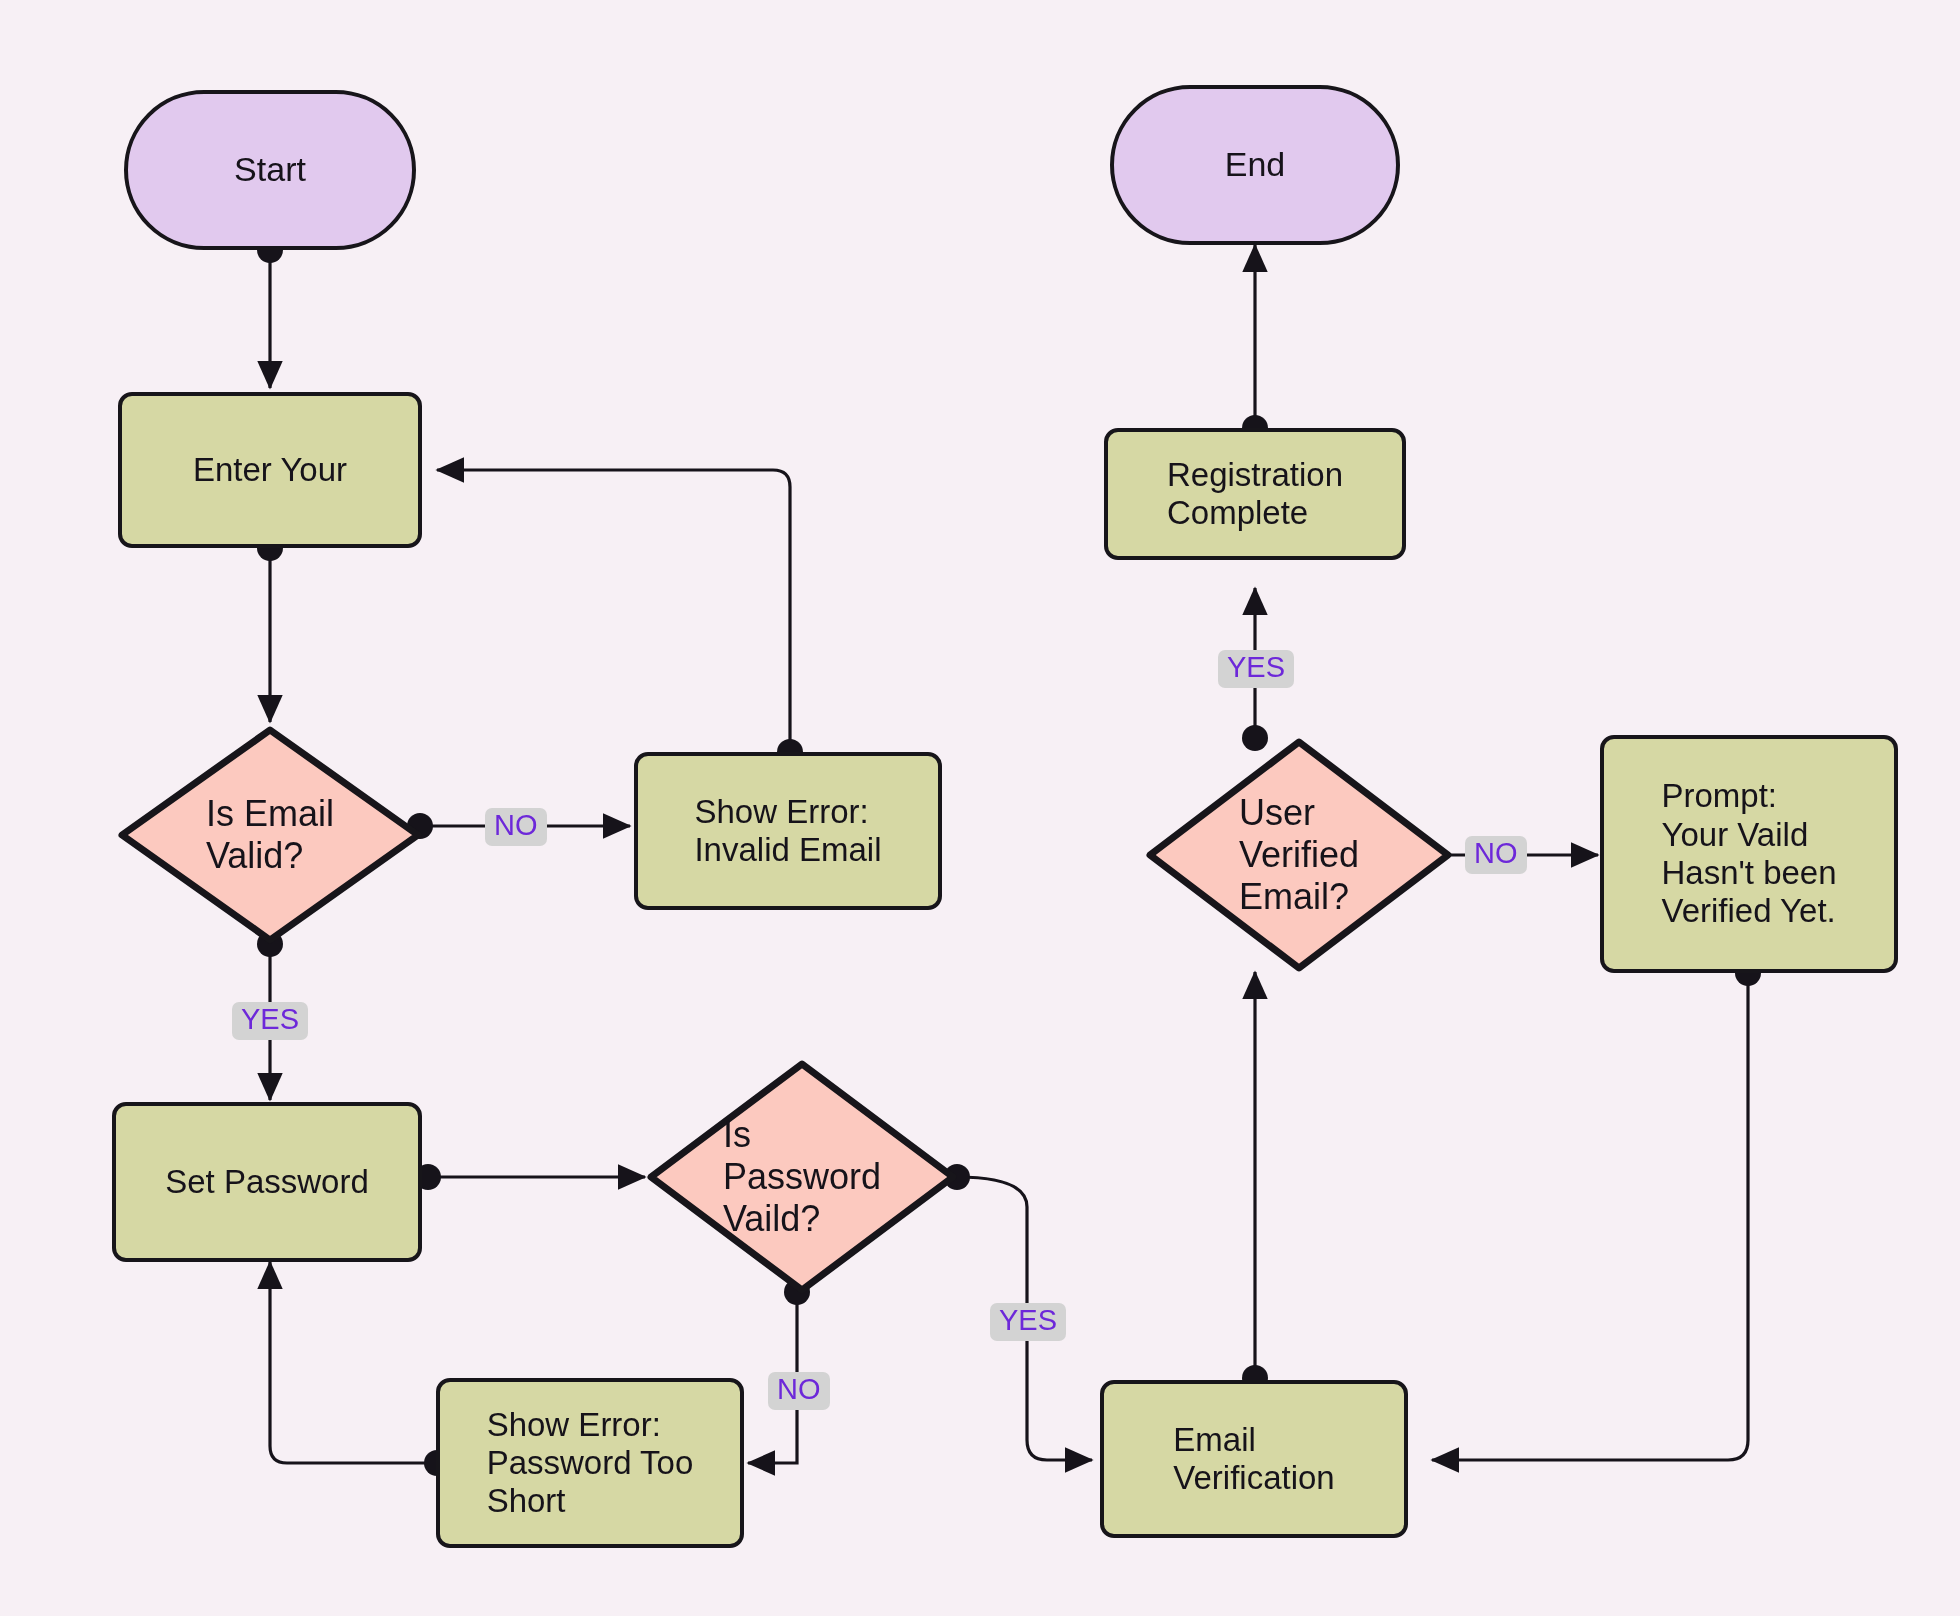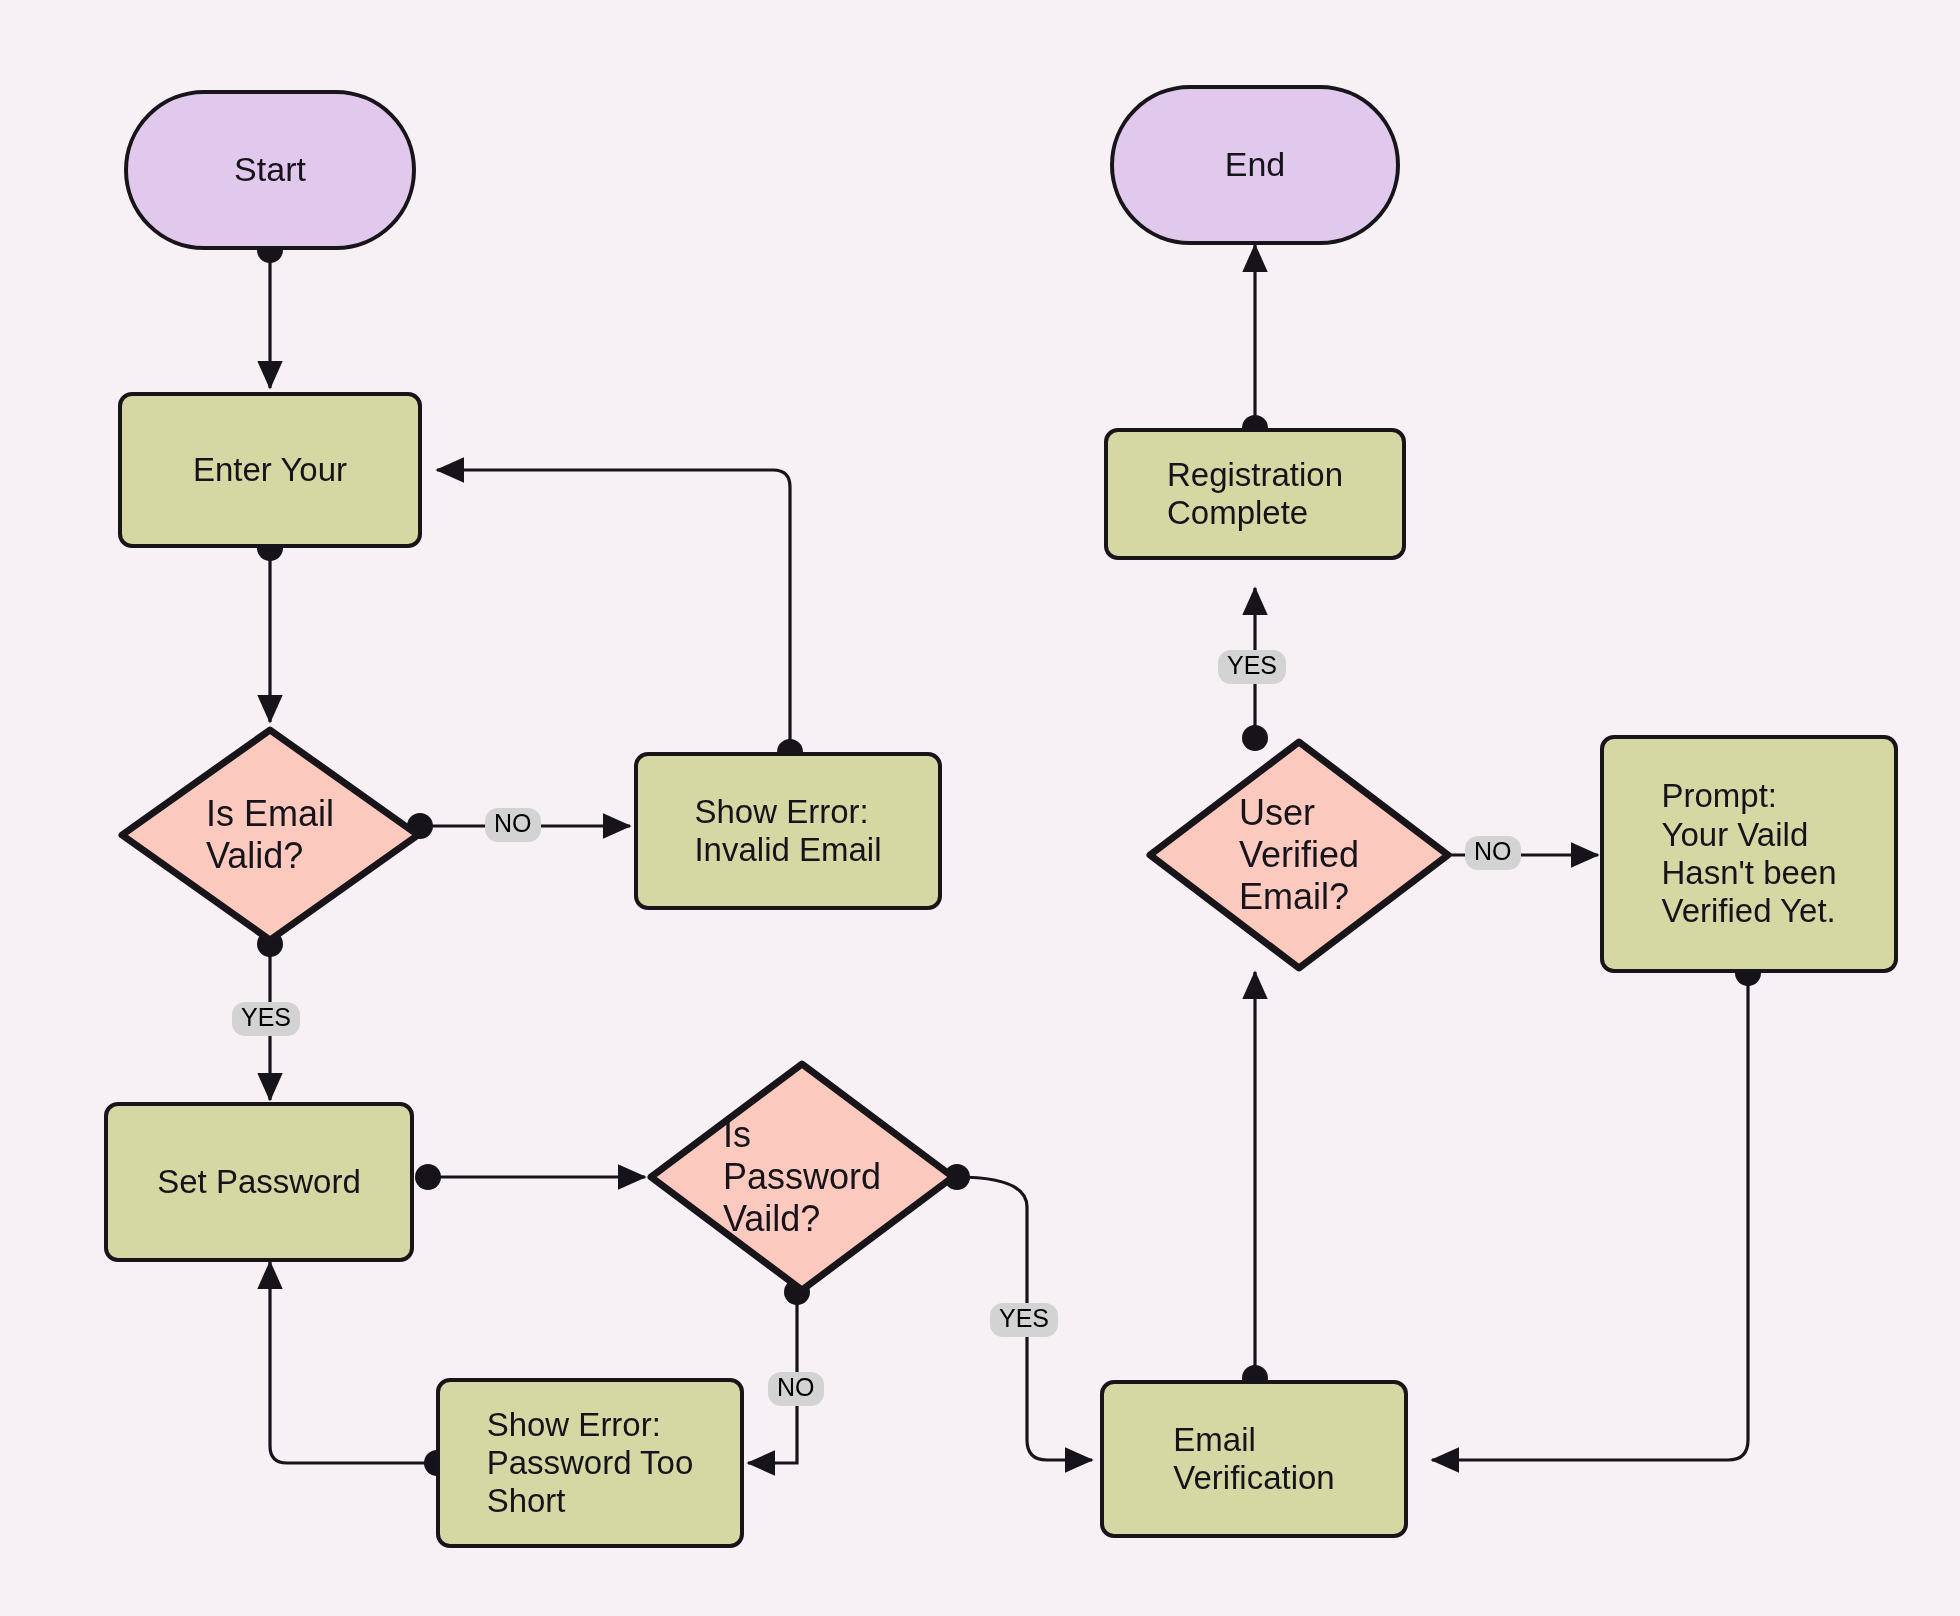--- a/index.html
+++ b/index.html
@@ -41,23 +41,23 @@
   .decision .dia{
     position:absolute;left:0;top:0;width:100%;height:100%;
     z-index:1;
   }
   .decision .dia svg{display:block;width:100%;height:100%;overflow:visible;}
 
   
   .edge-label{
     position:absolute;
     background:#d3d3d3;
-    color:#000000;
-    font-size:25px;
-    border-radius:13px;
+    color:#6d28d9;
+    font-size:29px;
+    border-radius:7px;
     padding:2px 9px 4px 9px;
     line-height:1.1;
     z-index:6;
     white-space:nowrap;
   }
 </style>
 </head>
 <body>
 
 <svg id="flow-svg" viewBox="0 0 1960 1616" xmlns="http://www.w3.org/2000/svg">
@@ -128,21 +128,21 @@
   </span>
   <span class="lbl">Is Email
 Valid?</span>
 </div>
 
 <div class="node process" style="left:634px;top:752px;width:308px;height:158px;">
   <span class="lbl">Show Error:
 Invalid Email</span>
 </div>
 
-<div class="node process" style="left:104px;top:1102px;width:310px;height:160px;">
+<div class="node process" style="left:112px;top:1102px;width:310px;height:160px;">
   <span class="lbl">Set Password</span>
 </div>
 
 <div class="node decision" style="left:647px;top:1060px;width:310px;height:234px;">
   <span class="dia">
     <svg viewBox="0 0 310 234" preserveAspectRatio="none">
       <polygon points="155,4 306,117 155,230 4,117" fill="#fcc9bf" stroke="#17151a" stroke-width="7" stroke-linejoin="round"></polygon>
     </svg>
   </span>
   <span class="lbl">Is

